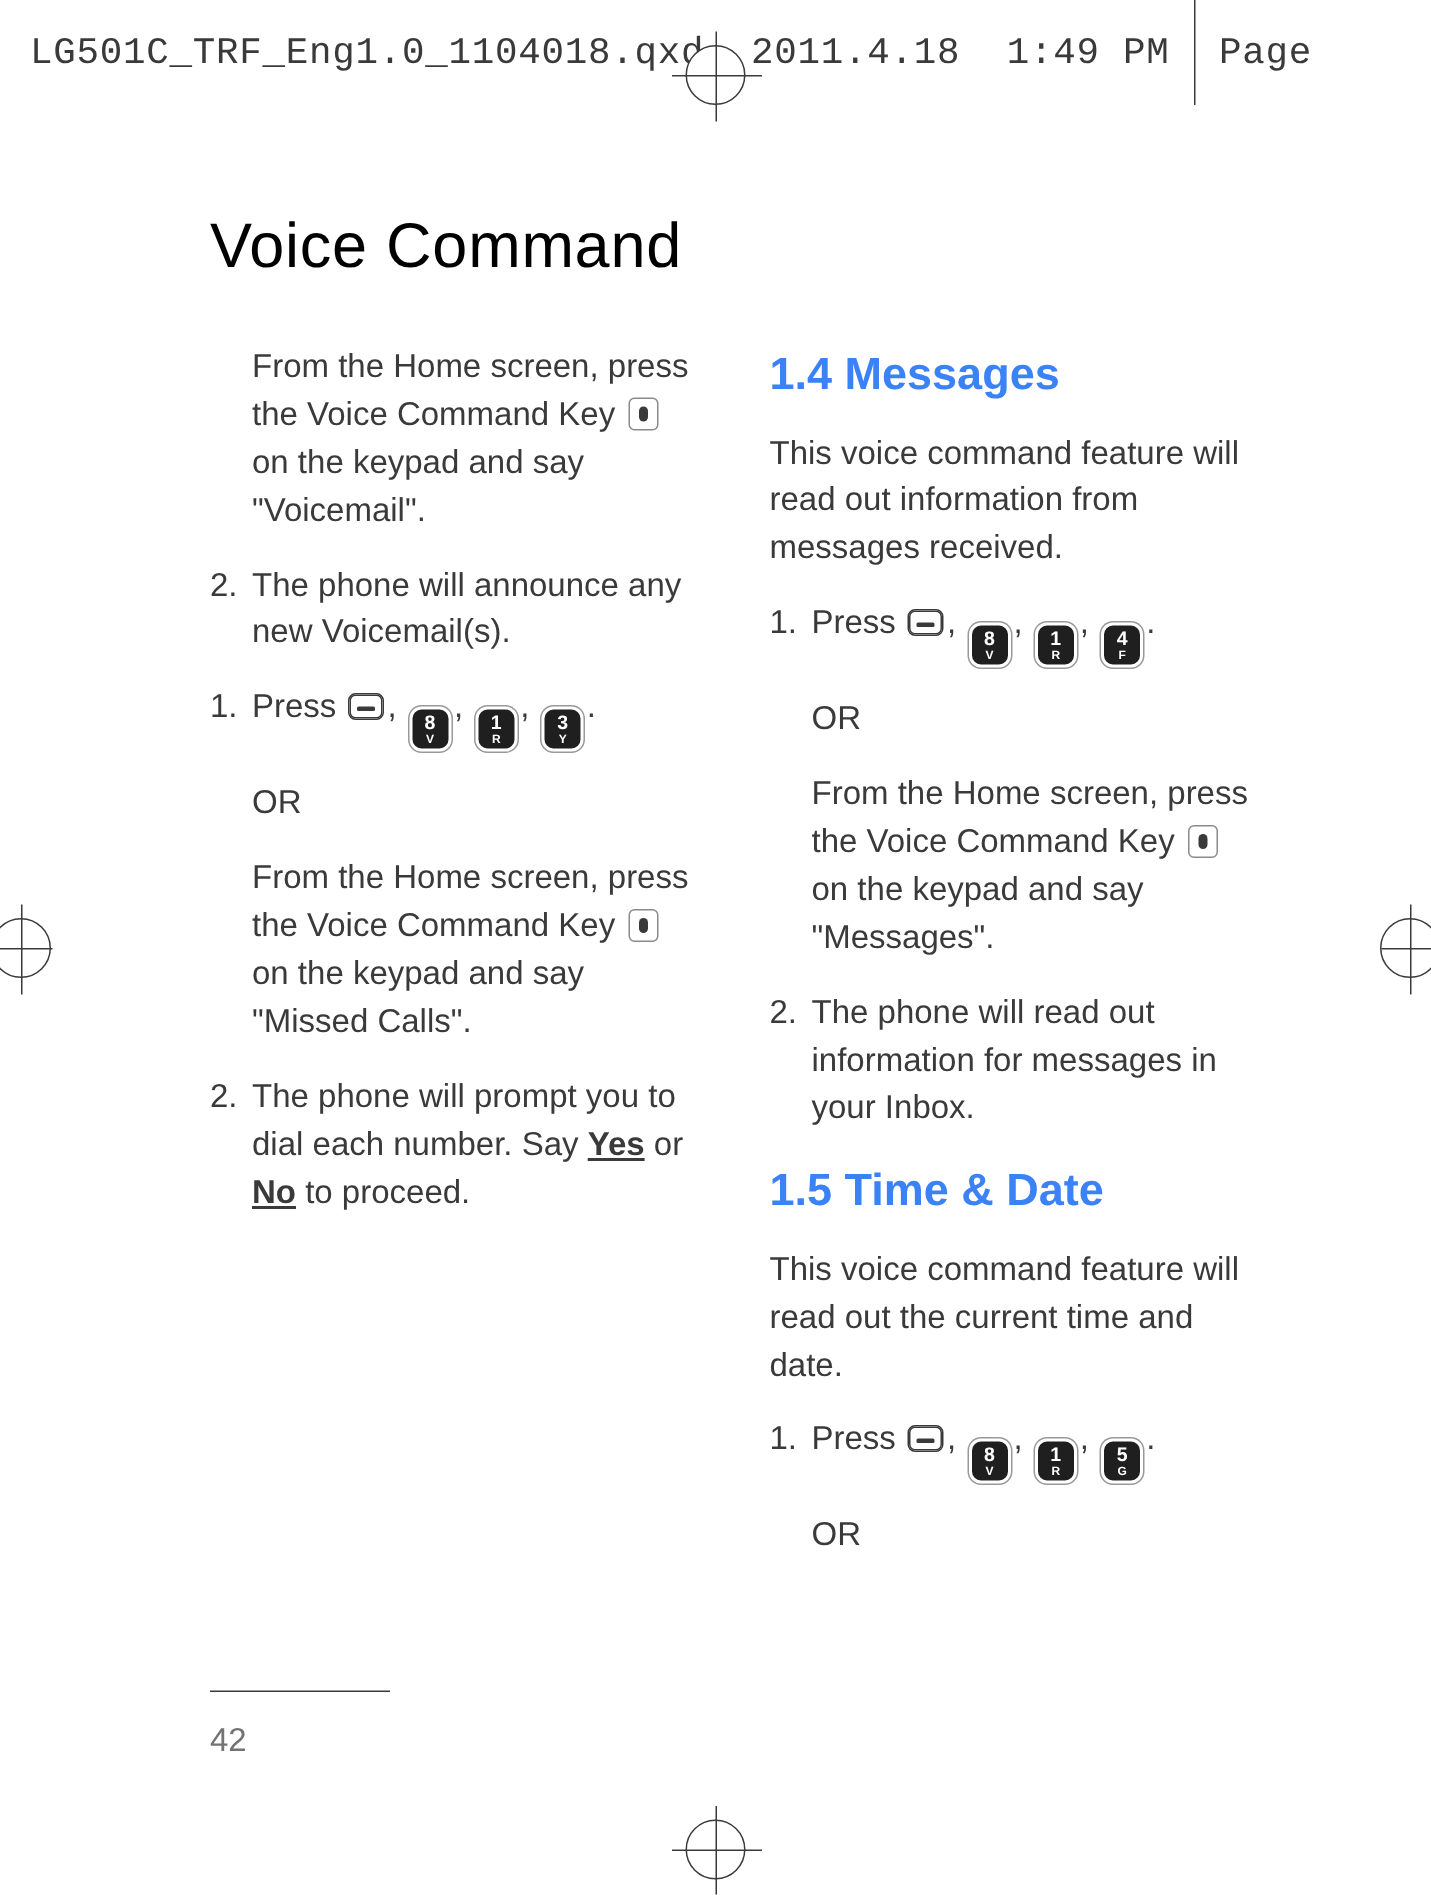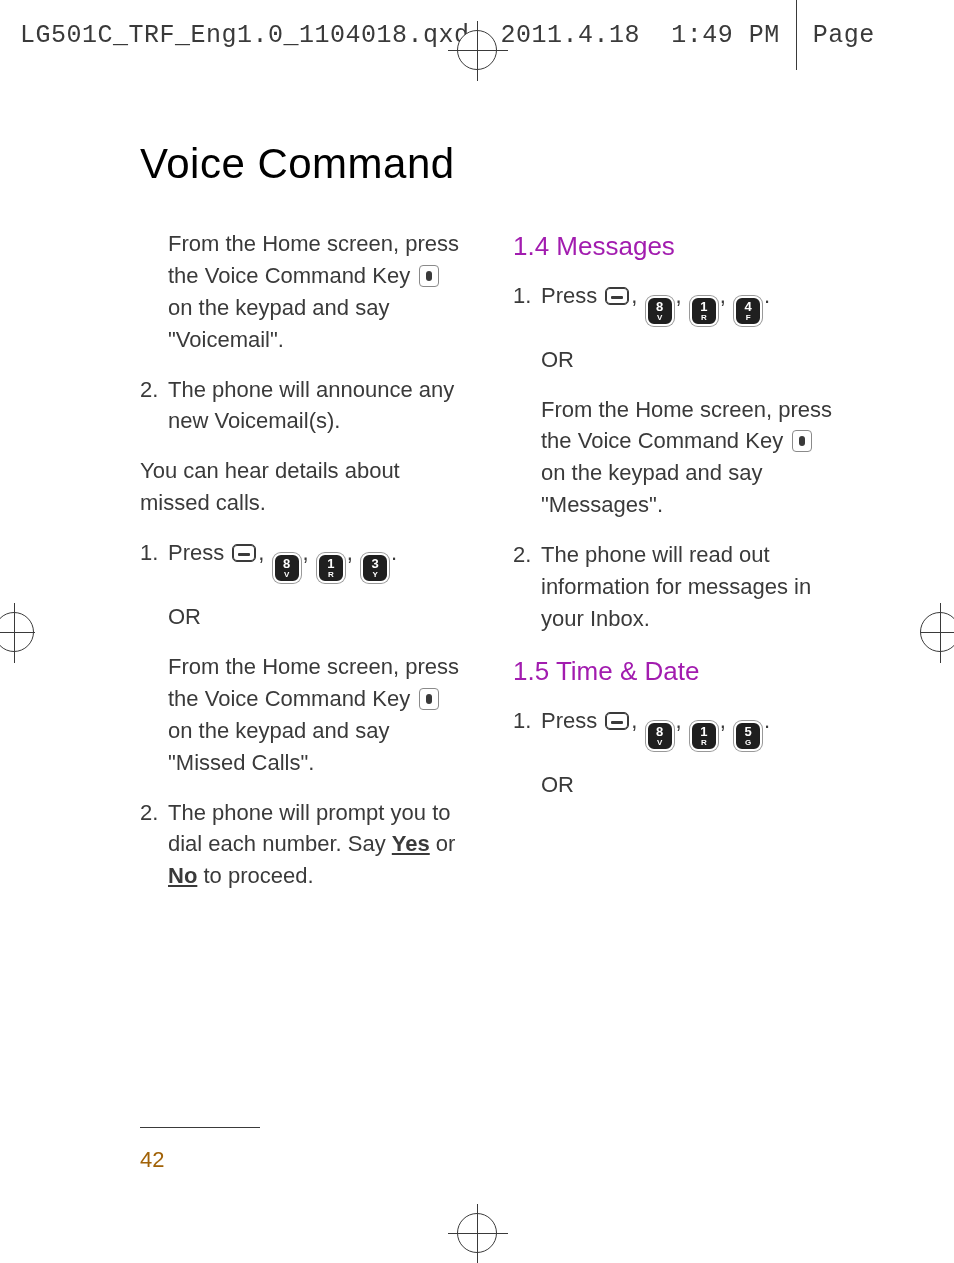--- a/index.html
+++ b/index.html
@@ -77,23 +77,23 @@
     font-size: 22px;
     line-height: 1.45;
     color: #3a3a3a;
   }
   .col p, .col .step, .col .sub, .col h2 { margin-bottom: 18px; }
   .col .indent { padding-left: 28px; }
   .col .step { display: flex; }
   .col .step .num { width: 28px; flex-shrink: 0; }
   .col .step .body { flex: 1; }
   h2.section {
-    color: #a21caf;
-    font-size: 26px;
-    font-weight: 400;
+    color: #3b82f6;
+    font-size: 30px;
+    font-weight: 700;
     margin-top: 8px;
     margin-bottom: 14px;
   }
   .bold { font-weight: 700; text-decoration: underline; }
   .key-dash {
     display: inline-block;
     width: 24px; height: 18px;
     border: 1px solid #3a3a3a;
     border-radius: 5px;
     position: relative;
@@ -149,21 +149,21 @@
     left: 140px;
     bottom: 135px;
     width: 120px;
     border-top: 1px solid #3a3a3a;
   }
   .page-num {
     position: absolute;
     left: 140px;
     bottom: 90px;
     font-size: 22px;
-    color: #a16207;
+    color: #737373;
   }
 </style>
 </head>
 <body>
 
 <div class="header-bar">
   <span><span>LG501C_TRF_Eng1.0_1104018.qxd</span></span>
   &nbsp;&nbsp;
   <span>2011.4.18</span>
   &nbsp;&nbsp;
@@ -194,21 +194,20 @@
 
       <p class="indent">
         <span>From the Home screen, press the Voice Command Key </span><span class="key-vc"></span><span> on the keypad and say "Voicemail".</span>
       </p>
 
       <div class="step">
         <span class="num">2.</span>
         <span class="body">The phone will announce any new Voicemail(s).</span>
       </div>
 
-      <p>You can hear details about missed calls.</p>
 
       <div class="step">
         <span class="num">1.</span>
         <span class="body">
           <span>Press </span>
           <span class="key-dash"></span><span>,</span>
           <span class="key-num">
               <span class="d">8</span>
               <span class="l">V</span>
             </span><span>,</span>
@@ -232,20 +231,21 @@
       <div class="step">
         <span class="num">2.</span>
         <span class="body">
           <span>The phone will prompt you to dial each number. Say </span><span class="bold">Yes</span><span> or </span><span class="bold">No</span><span> to proceed.</span>
         </span>
       </div>
     </div>
 
     <div class="col">
       <h2 class="section" style="margin-top:0">1.4 Messages</h2>
+      <p>This voice command feature will read out information from messages received.</p>
 
       <div class="step">
         <span class="num">1.</span>
         <span class="body">
           <span>Press </span>
           <span class="key-dash"></span><span>,</span>
           <span class="key-num">
               <span class="d">8</span>
               <span class="l">V</span>
             </span><span>,</span>
@@ -265,20 +265,21 @@
       <p class="indent">
         <span>From the Home screen, press the Voice Command Key </span><span class="key-vc"></span><span> on the keypad and say "Messages".</span>
       </p>
 
       <div class="step">
         <span class="num">2.</span>
         <span class="body">The phone will read out information for messages in your Inbox.</span>
       </div>
 
       <h2 class="section">1.5 Time &amp; Date</h2>
+      <p>This voice command feature will read out the current time and date.</p>
 
       <div class="step">
         <span class="num">1.</span>
         <span class="body">
           <span>Press </span>
           <span class="key-dash"></span><span>,</span>
           <span class="key-num">
               <span class="d">8</span>
               <span class="l">V</span>
             </span><span>,</span>

